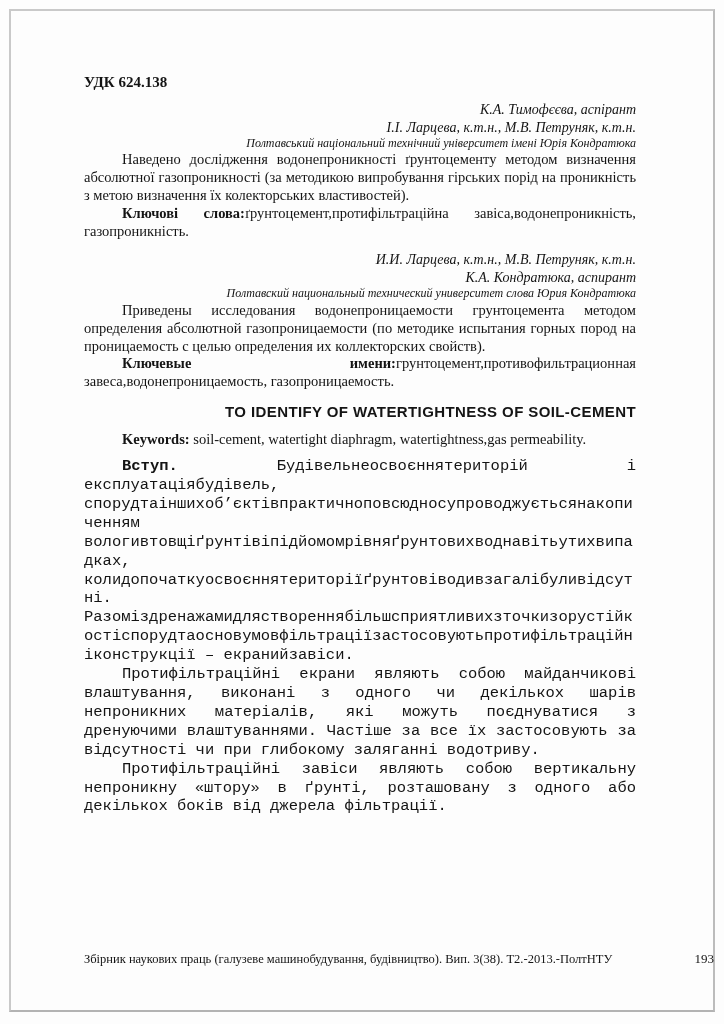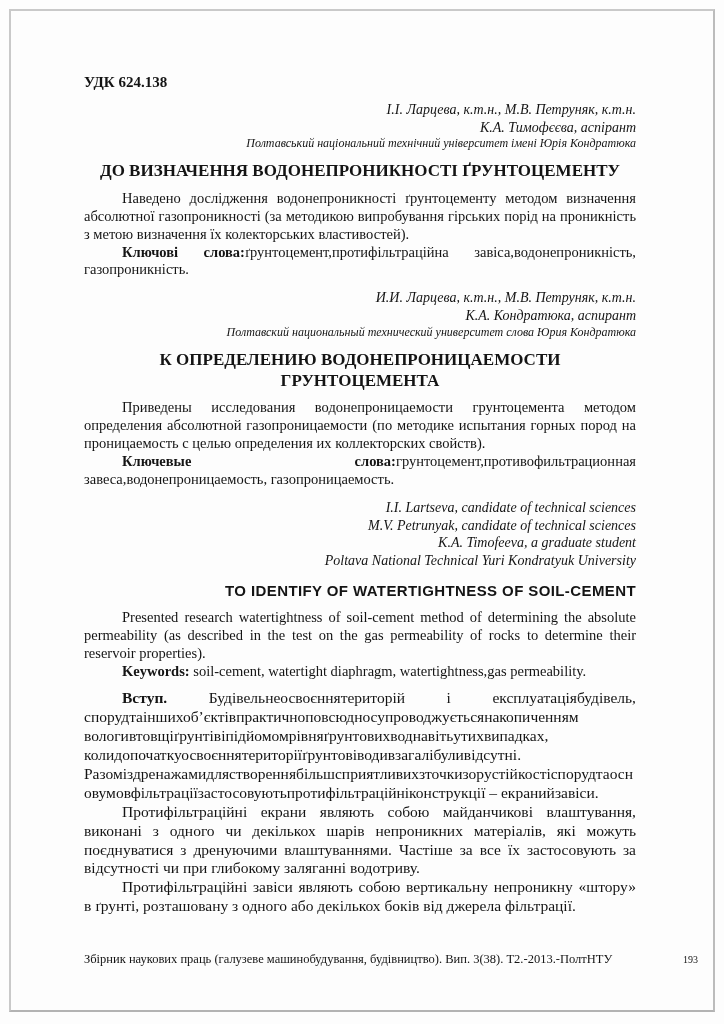--- a/index.html
+++ b/index.html
@@ -37,76 +37,66 @@
     font-family: "Liberation Sans", sans-serif;
     font-size: 15px; letter-spacing: 0.4px; margin: 12px 0 9px; text-align: right;
   }
 
   .abstract, .keywords {
     font-size: 14.5px; line-height: 1.24;
     text-align: justify; text-indent: 38px; margin: 0;
   }
   .kw-label { font-weight: bold; }
 
-  .body-text { margin-top: 8px; }
+  .body-text { margin-top: 8px; font-family: Liberation Mono, monospace; }
   .body-para {
     font-size: 15.5px; line-height: 1.22;
     text-align: justify; text-indent: 38px; margin: 0;
   }
   .wrap-any { overflow-wrap: anywhere; word-break: break-word; }
   .intro-label { font-weight: bold; }
 
   .footer {
-    position: absolute; left: 84px; right: 26px; bottom: 57px;
+    position: absolute; left: 84px; right: 10px; bottom: 57px;
     display: flex; justify-content: space-between; align-items: baseline;
     font-size: 12.5px; line-height: 1.2;
   }
-  .page-num { font-size: 10px; padding-left: 12px; }
+  .page-num { font-size: 13px; padding-left: 12px; }
 </style>
 </head>
 <body>
 
 <div class="page-frame"></div>
 
 <div class="content">
 
   <p class="udc">УДК 624.138</p>
 
   <section>
     <div class="authors">
+      <div>К.А. Тимофєєва, аспірант</div>
       <div>І.І. Ларцева, к.т.н., М.В. Петруняк, к.т.н.</div>
-      <div>К.А. Тимофєєва, аспірант</div>
     </div>
     <div class="affiliation">Полтавський національний технічний університет імені Юрія Кондратюка</div>
-    <h1 class="title">ДО ВИЗНАЧЕННЯ ВОДОНЕПРОНИКНОСТІ ҐРУНТОЦЕМЕНТУ</h1>
     <p class="abstract">Наведено дослідження водонепроникності ґрунтоцементу методом визначення абсолютної газопроникності (за методикою випробування гірських порід на проникність з метою визначення їх колекторських властивостей).</p>
     <p class="keywords"><span class="kw-label">Ключові слова:</span><span>ґрунтоцемент,протифільтраційна завіса,водонепроникність, газопроникність.</span></p>
   </section>
 
   <section>
     <div class="authors">
       <div>И.И. Ларцева, к.т.н., М.В. Петруняк, к.т.н.</div>
       <div>К.А. Кондратюка, аспирант</div>
     </div>
     <div class="affiliation">Полтавский национальный технический университет слова Юрия Кондратюка</div>
-    <h1 class="title">К ОПРЕДЕЛЕНИЮ ВОДОНЕПРОНИЦАЕМОСТИ
-ГРУНТОЦЕМЕНТА</h1>
     <p class="abstract">Приведены исследования водонепроницаемости грунтоцемента методом определения абсолютной газопроницаемости (по методике испытания горных пород на проницаемость с целью определения их коллекторских свойств).</p>
-    <p class="keywords"><span class="kw-label">Ключевые слова:</span><span>грунтоцемент,противофильтрационная завеса,водонепроницаемость, газопроницаемость.</span></p>
+    <p class="keywords"><span class="kw-label">Ключевые имени:</span><span>грунтоцемент,противофильтрационная завеса,водонепроницаемость, газопроницаемость.</span></p>
   </section>
 
   <section>
-    <div class="authors">
-      <div>I.I. Lartseva, candidate of technical sciences</div>
-      <div>M.V. Petrunyak, candidate of technical sciences</div>
-      <div>K.A. Timofeeva, a graduate student</div>
-      <div>Poltava National Technical Yuri Kondratyuk University</div>
-    </div>
     <h1 class="title title-en">TO IDENTIFY OF WATERTIGHTNESS OF SOIL-CEMENT</h1>
-    <p class="abstract">Presented research watertightness of soil-cement method of determining the absolute permeability (as described in the test on the gas permeability of rocks to determine their reservoir properties).</p>
     <p class="keywords"><span class="kw-label">Keywords: </span><span>soil-cement, watertight diaphragm, watertightness,gas permeability.</span></p>
   </section>
 
   <section class="body-text">
     <p class="body-para wrap-any"><span class="intro-label">Вступ.</span> <span>Будівельнеосвоєннятериторій і експлуатаціябудівель, спорудтаіншихоб’єктівпрактичноповсюдносупроводжуєтьсянакопиченням вологивтовщіґрунтівіпідйомомрівняґрунтовихводнавітьутихвипадках, колидопочаткуосвоєннятериторіїґрунтовіводивзагалібуливідсутні. Разоміздренажамидляствореннябільшсприятливихзточкизорустійкостіспорудтаосновумовфільтраціїзастосовуютьпротифільтраційніконструкції – екранийзавіси.</span></p>
     <p class="body-para">Протифільтраційні екрани являють собою майданчикові влаштування, виконані з одного чи декількох шарів непроникних матеріалів, які можуть поєднуватися з дренуючими влаштуваннями. Частіше за все їх застосовують за відсутності чи при глибокому заляганні водотриву.</p>
     <p class="body-para">Протифільтраційні завіси являють собою вертикальну непроникну «штору» в ґрунті, розташовану з одного або декількох боків від джерела фільтрації.</p>
   </section>
 
 </div>

